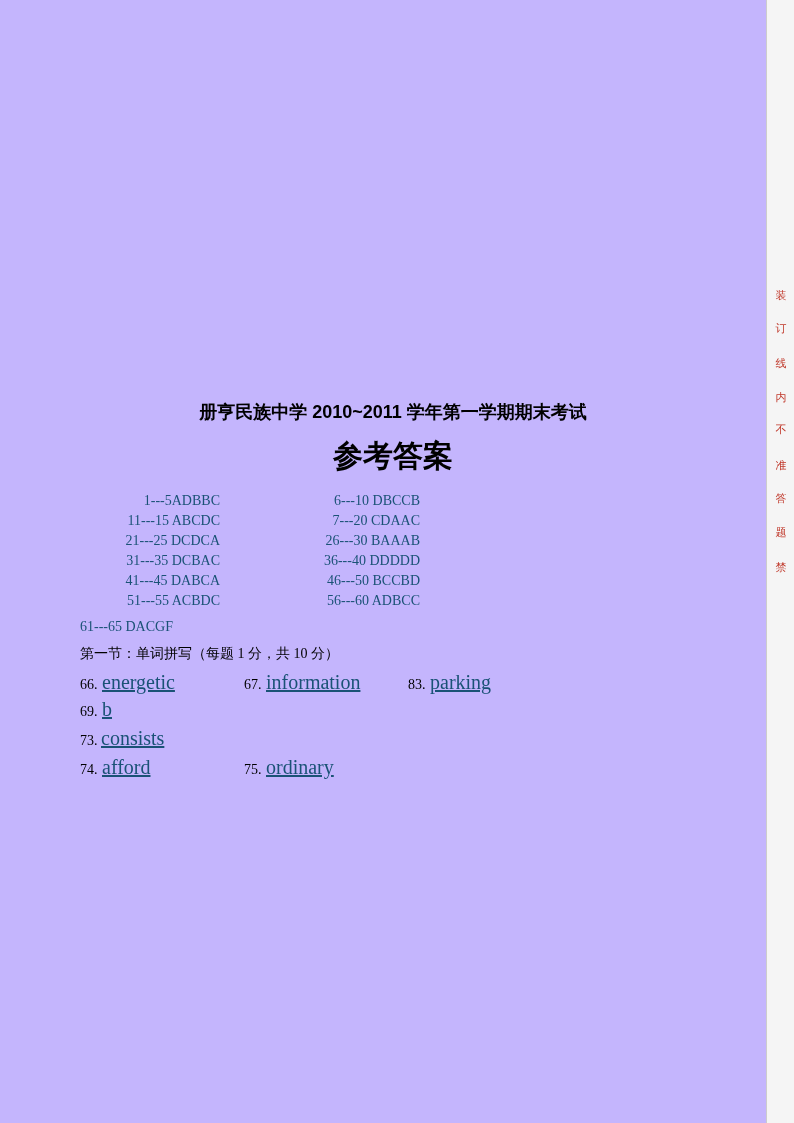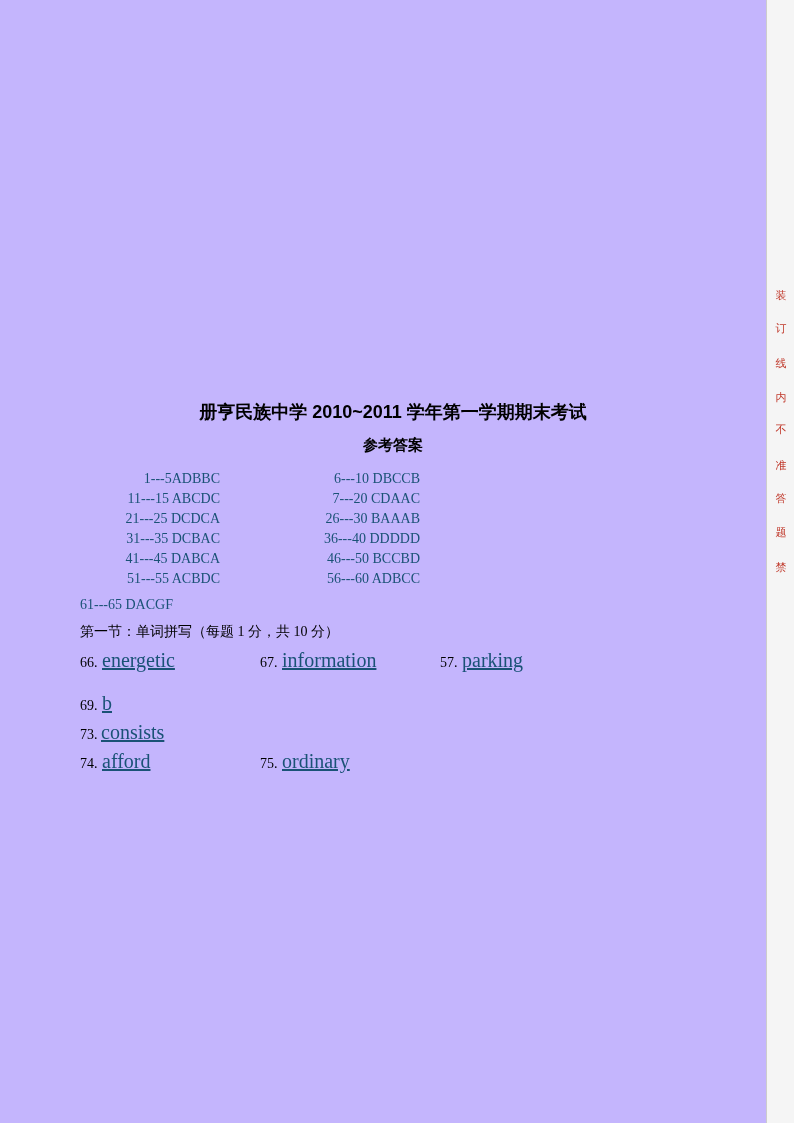--- a/index.html
+++ b/index.html
@@ -61,21 +61,21 @@
       text-align: center;
       font-size: 18px;
       font-weight: bold;
       color: #000;
       margin-bottom: 12px;
       font-family: "SimHei", "黑体", sans-serif;
     }
 
     .sub-title {
       text-align: center;
-      font-size: 15px;
+      font-size: 30px;
       font-weight: bold;
       color: #000;
       margin-bottom: 16px;
       font-family: "SimHei", "黑体", sans-serif;
     }
 
     .answer-block {
       margin-bottom: 8px;
     }
 
@@ -98,21 +98,21 @@
 
     .section-title {
       font-size: 14px;
       color: #000;
       margin-bottom: 8px;
     }
 
     .fill-row {
       display: flex;
       align-items: baseline;
-      gap: 20px;
+      gap: 4px;
       margin-bottom: 6px;
       flex-wrap: wrap;
     }
 
     .fill-num {
       font-size: 14px;
       color: #000;
       min-width: 20px;
     }
 
@@ -202,21 +202,21 @@
       <div class="fill-row">
         <div class="fill-col">
           <span class="fill-num">66.</span>
           <span class="fill-answer">energetic</span>
         </div>
         <div class="fill-col">
           <span class="fill-num">67.</span>
           <span class="fill-answer">information</span>
         </div>
         <div class="fill-col">
-          <span class="fill-num">57.</span>
+          <span class="fill-num">83.</span>
           <span class="fill-answer">parking</span>
         </div>
         <div class="fill-col">
           <span class="fill-num">69.</span>
           <span class="fill-answer">b</span>
         </div>
       </div>
 
 
       <div class="consists-row">

